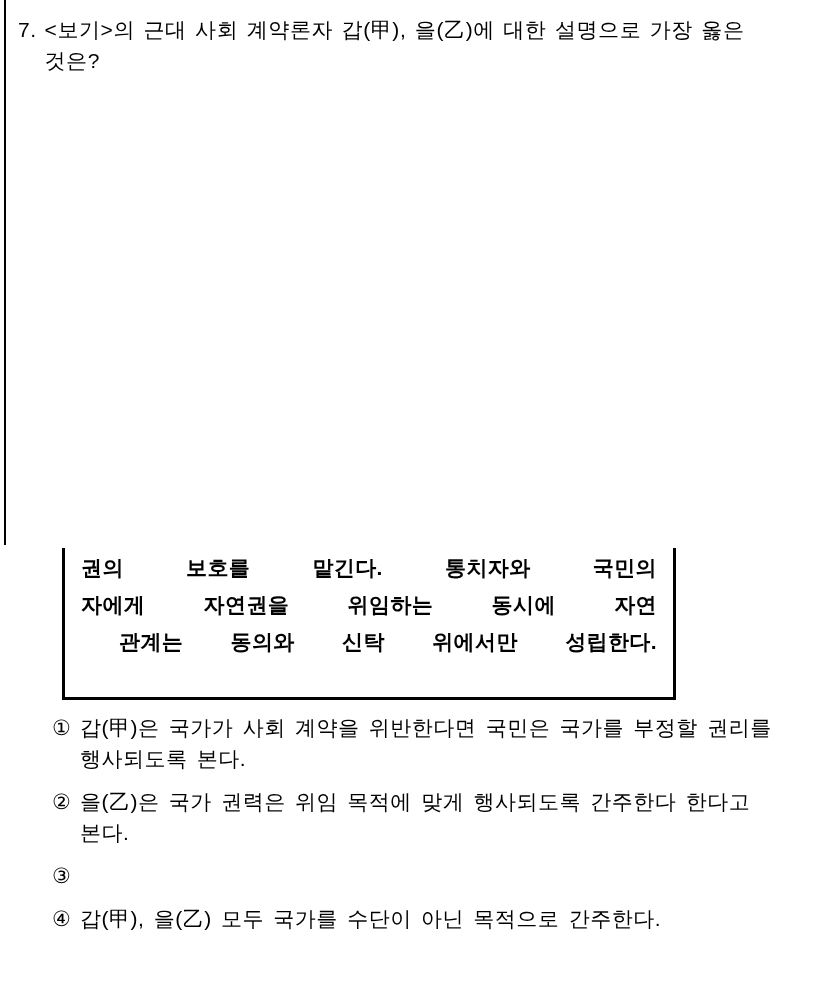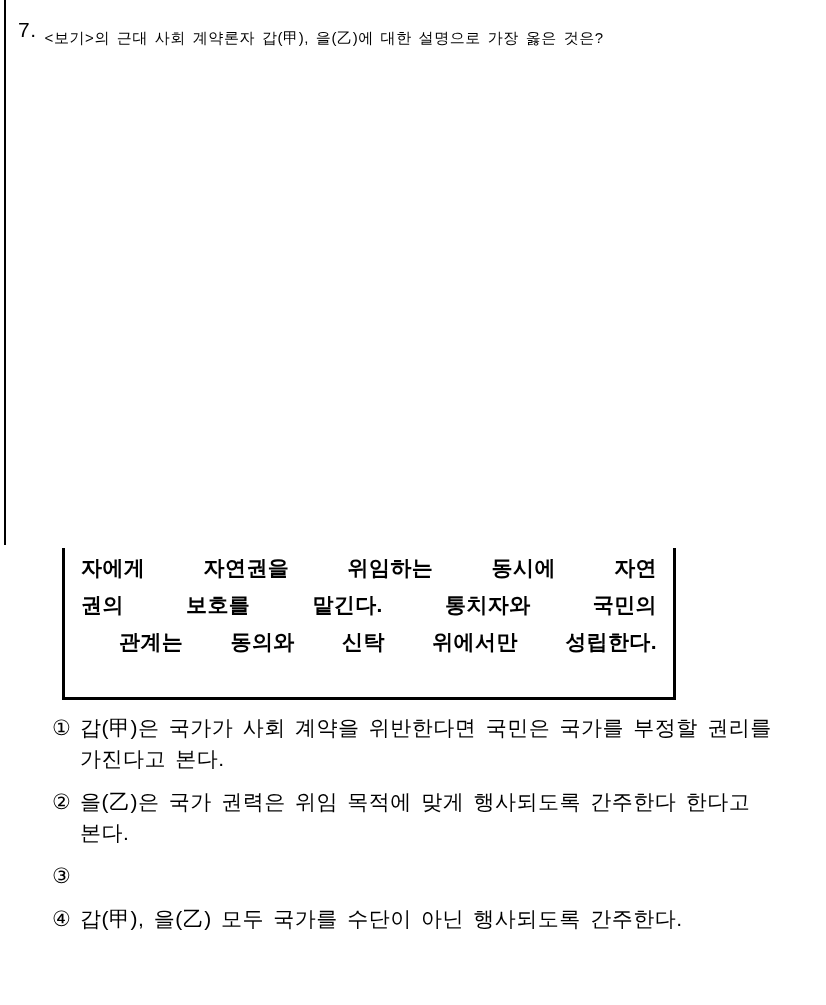--- a/index.html
+++ b/index.html
@@ -32,26 +32,25 @@
     align-items: flex-start;
   }
   .q-number {
     font-size: 21px;
     line-height: 31px;
     letter-spacing: 0.5px;
     white-space: nowrap;
     padding-right: 8px;
   }
   .q-text {
-    font-size: 15px;
+    font-size: 21px;
     line-height: 31px;
     letter-spacing: 0.6px;
     word-spacing: 2px;
     max-width: 726px;
-    margin-top: 8px;
   }
 
   
   .left-rule {
     position: absolute;
     left: 4px;
     top: 0px;
     width: 2px;
     height: 545px;
     background: #000000;
@@ -137,38 +136,38 @@
   <div class="question-block">
     <span class="q-number">7.</span>
     <span class="q-text">&lt;보기&gt;의 근대 사회 계약론자 갑(甲), 을(乙)에 대한 설명으로 가장 옳은 것은?</span>
   </div>
 
   <div class="left-rule"></div>
 
   <div class="passage-box">
     <div class="passage-inner">
       <div class="passage-line">통치자를 세우는 데 동의하며, 그 통치</div>
+      <div class="passage-line">권의 보호를 맡긴다. 통치자와 국민의</div>
       <div class="passage-line">자에게 자연권을 위임하는 동시에 자연</div>
-      <div class="passage-line">권의 보호를 맡긴다. 통치자와 국민의</div>
       <div class="passage-line last">관계는 동의와 신탁 위에서만 성립한다.</div>
     </div>
   </div>
   <div class="clip-mask"></div>
 
   <div class="choices">
     <div class="choice">
       <span class="choice-marker">①</span>
-      <span class="choice-text">갑(甲)은 국가가 사회 계약을 위반한다면 국민은 국가를 부정할 권리를 가진다고 본다.</span>
+      <span class="choice-text">갑(甲)은 국가가 사회 계약을 위반한다면 국민은 국가를 부정할 권리를 행사되도록 본다.</span>
     </div>
     <div class="choice">
       <span class="choice-marker">②</span>
       <span class="choice-text">을(乙)은 국가 권력은 위임 목적에 맞게 행사되도록 간주한다 한다고 본다.</span>
     </div>
     <div class="choice">
       <span class="choice-marker">③</span>
     </div>
     <div class="choice">
       <span class="choice-marker">④</span>
-      <span class="choice-text">갑(甲), 을(乙) 모두 국가를 수단이 아닌 행사되도록 간주한다.</span>
+      <span class="choice-text">갑(甲), 을(乙) 모두 국가를 수단이 아닌 목적으로 간주한다.</span>
     </div>
   </div>
 
 </div>
 
 </body></html>

